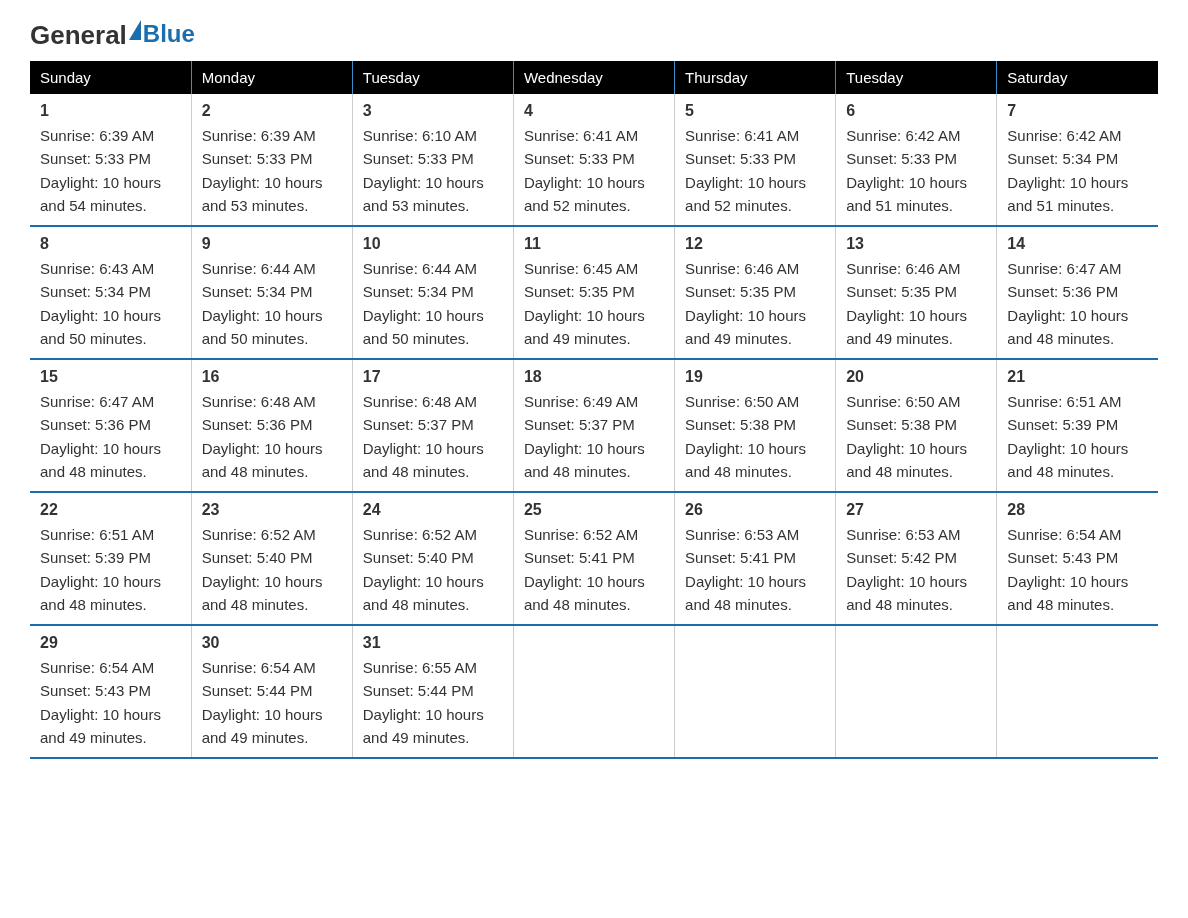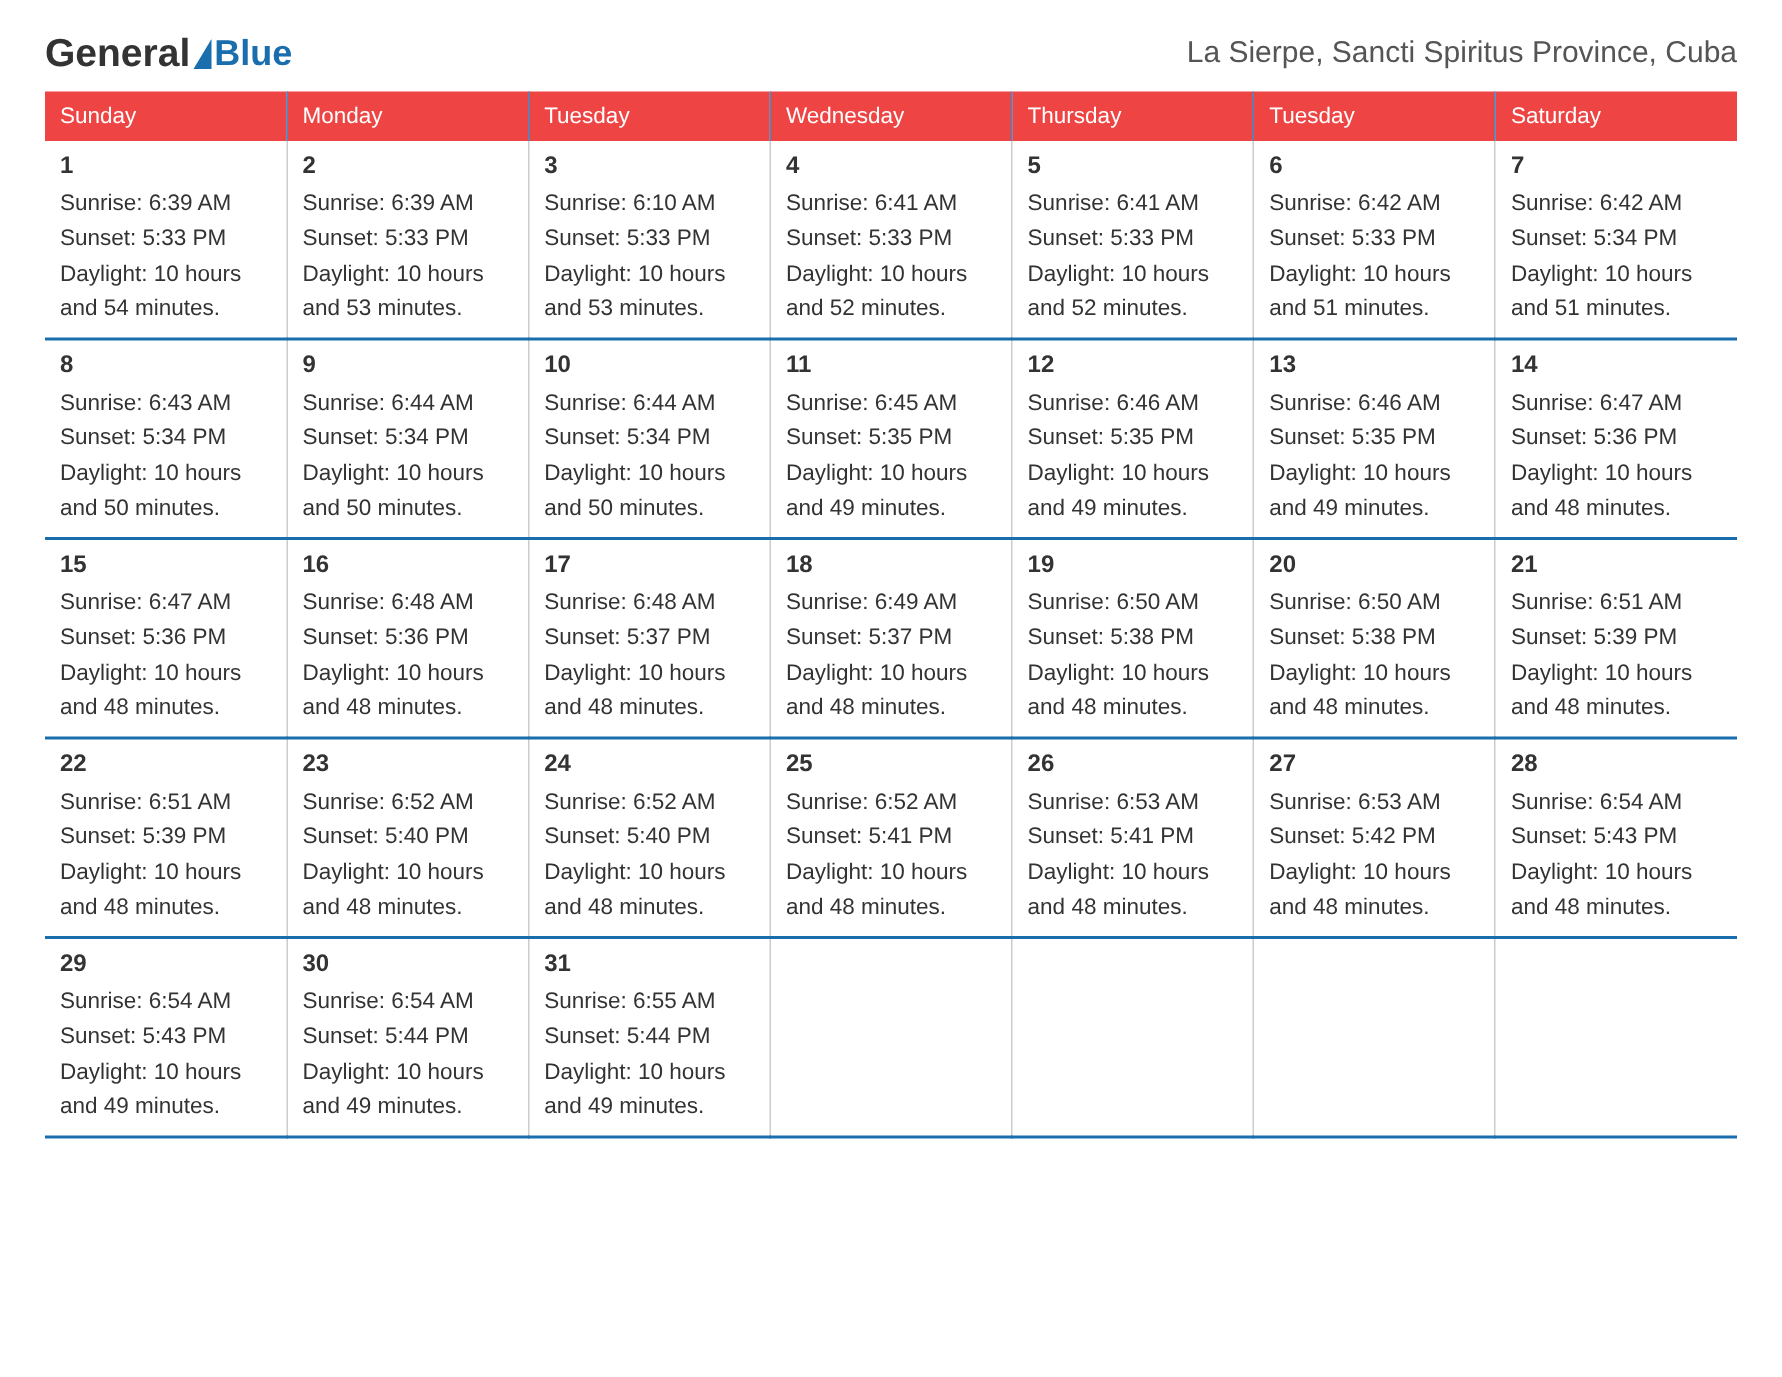--- a/index.html
+++ b/index.html
@@ -16,21 +16,20 @@
       align-items: flex-start;
       margin-bottom: 10px;
     }
     .logo {
       display: flex;
       flex-direction: column;
       align-items: flex-start;
     }
     .logo-text {
       display: flex;
-      align-items: center;
       font-size: 26px;
       font-weight: bold;
       color: #333;
     }
     .logo-general { color: #333; }
     .logo-triangle {
       width: 0; height: 0;
       border-left: 12px solid transparent;
       border-right: 0px solid transparent;
       border-bottom: 20px solid #1a6eae;
@@ -56,21 +55,21 @@
       font-size: 20px;
       color: #555;
       margin-top: 4px;
     }
     table {
       width: 100%;
       border-collapse: collapse;
       margin-top: 10px;
     }
     thead tr {
-      background-color: #ef4444;
+      background-color: #000000;
     }
     thead th {
       color: #fff;
       font-size: 15px;
       font-weight: normal;
       padding: 8px 10px;
       text-align: left;
       border-right: 1px solid #3a8ece;
     }
     thead th:last-child { border-right: none; }
@@ -105,21 +104,20 @@
 
 <div class="header">
   <div class="logo">
     <div class="logo-text">
       <span class="logo-general">General</span>
       <span class="logo-triangle"></span>
       <span class="logo-blue">Blue</span>
     </div>
   </div>
   <div class="title-block">
-    <div class="location">La Sierpe, Sancti Spiritus Province, Cuba</div>
   </div>
 </div>
 
 <table>
   <thead>
     <tr>
       <th>Sunday</th>
       <th>Monday</th>
       <th>Tuesday</th>
       <th>Wednesday</th>

